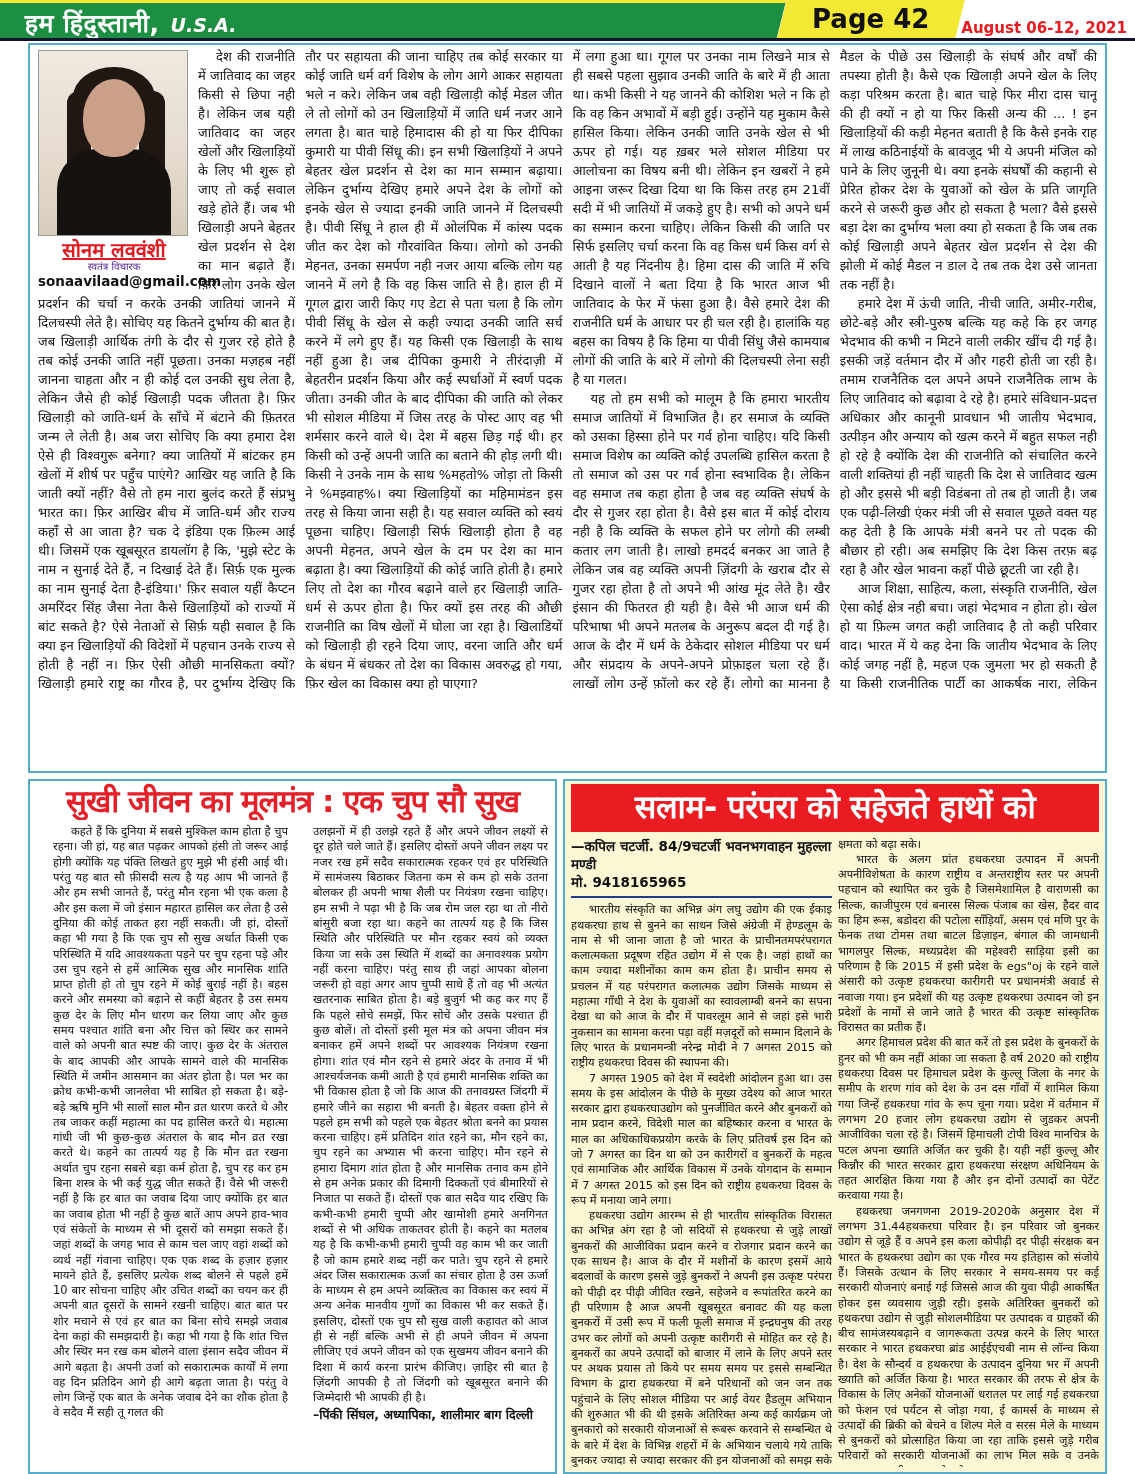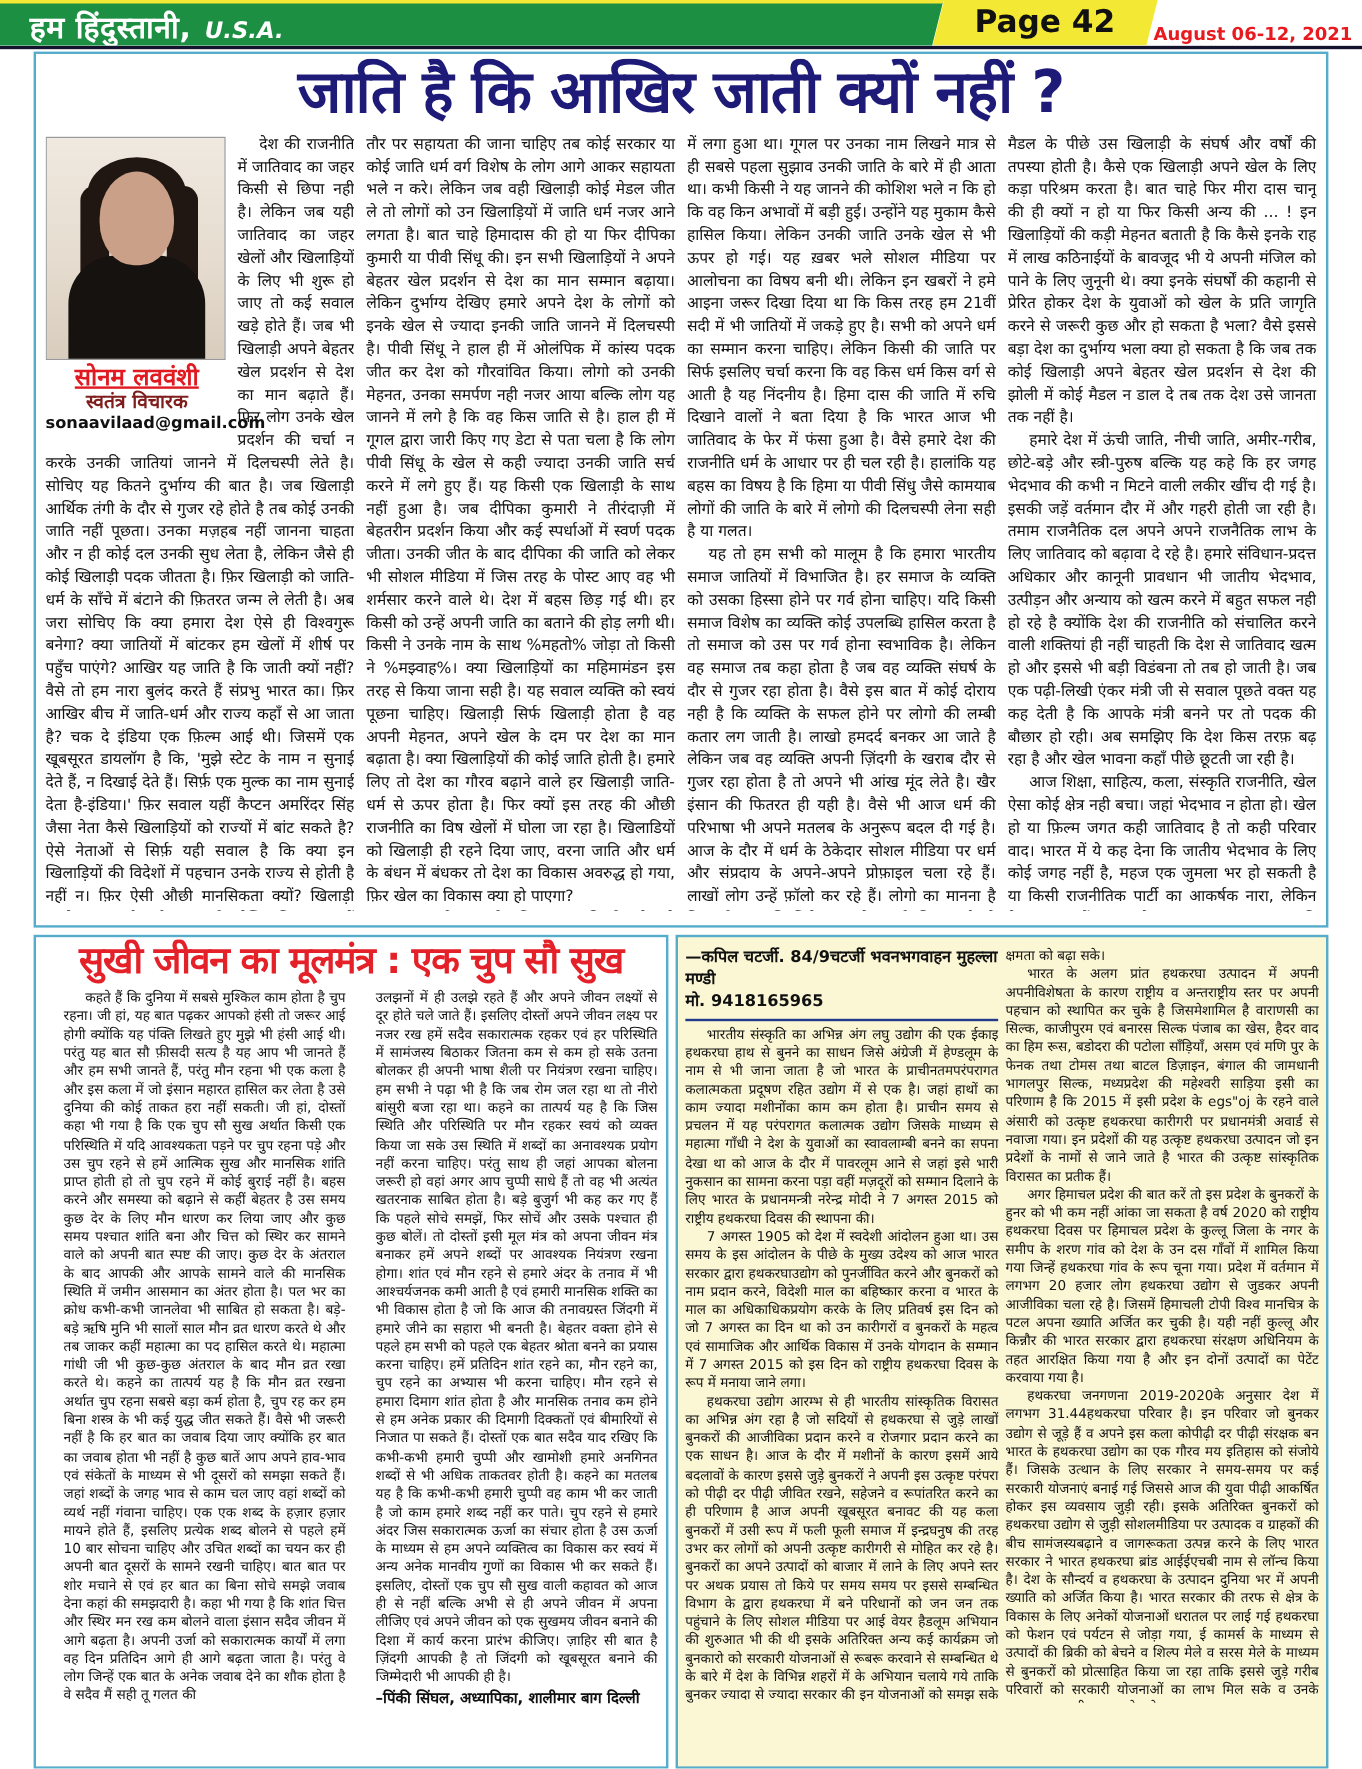--- a/index.html
+++ b/index.html
@@ -45,21 +45,21 @@
   .photo{
     width:150px;height:186px;border:1px solid #999;box-sizing:border-box;position:relative;
     background:linear-gradient(180deg,#efe9e0 0%,#e6dccf 55%,#d8cdbd 100%);overflow:hidden;
   }
   .photo .head{position:absolute;left:44px;top:28px;width:62px;height:78px;border-radius:50% 50% 46% 46%;background:#caa089;}
   .photo .hair{position:absolute;left:34px;top:16px;width:82px;height:60px;border-radius:50%;background:#201612;}
   .photo .hairL{position:absolute;left:28px;top:40px;width:24px;height:120px;border-radius:12px;background:#201612;}
   .photo .hairR{position:absolute;left:100px;top:40px;width:26px;height:130px;border-radius:12px;background:#201612;}
   .photo .body{position:absolute;left:18px;top:98px;width:114px;height:90px;border-radius:40px 40px 0 0;background:#16120f;}
   .author-name{color:#e01a20;font-weight:800;font-size:20px;line-height:1.1;margin-top:3px;text-decoration:underline;}
-  .author-role{color:#7f1d1d;font-weight:bold;font-size:16px;line-height:1.2;}
+  .author-role{color:#4c1d95;font-weight:normal;font-size:10px;line-height:1.2;}
   .author-email{color:#111;font-weight:bold;font-size:13.5px;line-height:1.2;}
   
   .bottom{display:flex;gap:6px;margin:6px 28px 0 28px;height:695px;}
   .silence{
     width:529px;box-sizing:border-box;border:2px solid #55accb;background:#fff;
     padding:2px 7px 4px 7px;overflow:hidden;
   }
   .silence h2{
     color:#e42028;font-weight:800;font-size:31px;margin:0 0 4px 0;line-height:1.2;
     text-align:center;white-space:nowrap;overflow:hidden;letter-spacing:-1px;
@@ -96,21 +96,20 @@
       <div class="inner">Page 42</div>
     </div>
     <div class="hdr-right">
       <div class="issue-date">August 06-12, 2021</div>
       <div class="website">www.humhindustaniusa.com</div>
     </div>
   </div>
   <div class="hdr-rule"></div>
 
   <section class="main-art">
-    <h1 class="headline">जाति है कि आखिर जाती क्यों नहीं ?</h1>
     <div class="cols4">
       <div class="col">
         <div class="author-box">
           <div class="photo">
             <div class="hairL"></div>
             <div class="hairR"></div>
             <div class="hair"></div>
             <div class="body"></div>
             <div class="head"></div>
           </div>
@@ -146,20 +145,21 @@
           <p>कहते हैं कि दुनिया में सबसे मुश्किल काम होता है चुप रहना। जी हां, यह बात पढ़कर आपको हंसी तो जरूर आई होगी क्योंकि यह पंक्ति लिखते हुए मुझे भी हंसी आई थी। परंतु यह बात सौ फ़ीसदी सत्य है यह आप भी जानते हैं और हम सभी जानते हैं, परंतु मौन रहना भी एक कला है और इस कला में जो इंसान महारत हासिल कर लेता है उसे दुनिया की कोई ताकत हरा नहीं सकती। जी हां, दोस्तों कहा भी गया है कि एक चुप सौ सुख अर्थात किसी एक परिस्थिति में यदि आवश्यकता पड़ने पर चुप रहना पड़े और उस चुप रहने से हमें आत्मिक सुख और मानसिक शांति प्राप्त होती हो तो चुप रहने में कोई बुराई नहीं है। बहस करने और समस्या को बढ़ाने से कहीं बेहतर है उस समय कुछ देर के लिए मौन धारण कर लिया जाए और कुछ समय पश्चात शांति बना और चित्त को स्थिर कर सामने वाले को अपनी बात स्पष्ट की जाए। कुछ देर के अंतराल के बाद आपकी और आपके सामने वाले की मानसिक स्थिति में जमीन आसमान का अंतर होता है। पल भर का क्रोध कभी-कभी जानलेवा भी साबित हो सकता है। बड़े-बड़े ऋषि मुनि भी सालों साल मौन व्रत धारण करते थे और तब जाकर कहीं महात्मा का पद हासिल करते थे। महात्मा गांधी जी भी कुछ-कुछ अंतराल के बाद मौन व्रत रखा करते थे। कहने का तात्पर्य यह है कि मौन व्रत रखना अर्थात चुप रहना सबसे बड़ा कर्म होता है, चुप रह कर हम बिना शस्त्र के भी कई युद्ध जीत सकते हैं। वैसे भी जरूरी नहीं है कि हर बात का जवाब दिया जाए क्योंकि हर बात का जवाब होता भी नहीं है कुछ बातें आप अपने हाव-भाव एवं संकेतों के माध्यम से भी दूसरों को समझा सकते हैं। जहां शब्दों के जगह भाव से काम चल जाए वहां शब्दों को व्यर्थ नहीं गंवाना चाहिए। एक एक शब्द के हज़ार हज़ार मायने होते हैं, इसलिए प्रत्येक शब्द बोलने से पहले हमें 10 बार सोचना चाहिए और उचित शब्दों का चयन कर ही अपनी बात दूसरों के सामने रखनी चाहिए। बात बात पर शोर मचाने से एवं हर बात का बिना सोचे समझे जवाब देना कहां की समझदारी है। कहा भी गया है कि शांत चित्त और स्थिर मन रख कम बोलने वाला इंसान सदैव जीवन में आगे बढ़ता है। अपनी उर्जा को सकारात्मक कार्यों में लगा वह दिन प्रतिदिन आगे ही आगे बढ़ता जाता है। परंतु वे लोग जिन्हें एक बात के अनेक जवाब देने का शौक होता है वे सदैव मैं सही तू गलत की</p>
         </div>
         <div class="col">
           <p class="np">उलझनों में ही उलझे रहते हैं और अपने जीवन लक्ष्यों से दूर होते चले जाते हैं। इसलिए दोस्तों अपने जीवन लक्ष्य पर नजर रख हमें सदैव सकारात्मक रहकर एवं हर परिस्थिति में सामंजस्य बिठाकर जितना कम से कम हो सके उतना बोलकर ही अपनी भाषा शैली पर नियंत्रण रखना चाहिए। हम सभी ने पढ़ा भी है कि जब रोम जल रहा था तो नीरो बांसुरी बजा रहा था। कहने का तात्पर्य यह है कि जिस स्थिति और परिस्थिति पर मौन रहकर स्वयं को व्यक्त किया जा सके उस स्थिति में शब्दों का अनावश्यक प्रयोग नहीं करना चाहिए। परंतु साथ ही जहां आपका बोलना जरूरी हो वहां अगर आप चुप्पी साधे हैं तो वह भी अत्यंत खतरनाक साबित होता है। बड़े बुजुर्ग भी कह कर गए हैं कि पहले सोचे समझें, फिर सोचें और उसके पश्चात ही कुछ बोलें। तो दोस्तों इसी मूल मंत्र को अपना जीवन मंत्र बनाकर हमें अपने शब्दों पर आवश्यक नियंत्रण रखना होगा। शांत एवं मौन रहने से हमारे अंदर के तनाव में भी आश्चर्यजनक कमी आती है एवं हमारी मानसिक शक्ति का भी विकास होता है जो कि आज की तनावग्रस्त जिंदगी में हमारे जीने का सहारा भी बनती है। बेहतर वक्ता होने से पहले हम सभी को पहले एक बेहतर श्रोता बनने का प्रयास करना चाहिए। हमें प्रतिदिन शांत रहने का, मौन रहने का, चुप रहने का अभ्यास भी करना चाहिए। मौन रहने से हमारा दिमाग शांत होता है और मानसिक तनाव कम होने से हम अनेक प्रकार की दिमागी दिक्कतों एवं बीमारियों से निजात पा सकते हैं। दोस्तों एक बात सदैव याद रखिए कि कभी-कभी हमारी चुप्पी और खामोशी हमारे अनगिनत शब्दों से भी अधिक ताकतवर होती है। कहने का मतलब यह है कि कभी-कभी हमारी चुप्पी वह काम भी कर जाती है जो काम हमारे शब्द नहीं कर पाते। चुप रहने से हमारे अंदर जिस सकारात्मक ऊर्जा का संचार होता है उस ऊर्जा के माध्यम से हम अपने व्यक्तित्व का विकास कर स्वयं में अन्य अनेक मानवीय गुणों का विकास भी कर सकते हैं। इसलिए, दोस्तों एक चुप सौ सुख वाली कहावत को आज ही से नहीं बल्कि अभी से ही अपने जीवन में अपना लीजिए एवं अपने जीवन को एक सुखमय जीवन बनाने की दिशा में कार्य करना प्रारंभ कीजिए। ज़ाहिर सी बात है ज़िंदगी आपकी है तो जिंदगी को खूबसूरत बनाने की जिम्मेदारी भी आपकी ही है।</p>
           <div class="signature">–पिंकी सिंघल, अध्यापिका, शालीमार बाग दिल्ली</div>
         </div>
       </div>
     </section>
 
     <section class="handloom">
+      <div class="banner">सलाम- परंपरा को सहेजते हाथों को</div>
       <div class="cols2h">
         <div class="col">
           <div class="byline">
             <div>—कपिल चटर्जी. 84/9चटर्जी भवनभगवाहन मुहल्ला मण्डी</div>
             <div>मो. 9418165965</div>
           </div>
           <hr class="byline-rule">
           <p>भारतीय संस्कृति का अभिन्न अंग लघु उद्योग की एक ईकाइ हथकरघा हाथ से बुनने का साधन जिसे अंग्रेजी में हेण्डलूम के नाम से भी जाना जाता है जो भारत के प्राचीनतमपरंपरागत कलात्मकता प्रदूषण रहित उद्योग में से एक है। जहां हाथों का काम ज्यादा मशीनोंका काम कम होता है। प्राचीन समय से प्रचलन में यह परंपरागत कलात्मक उद्योग जिसके माध्यम से महात्मा गाँधी ने देश के युवाओं का स्वावलाम्बी बनने का सपना देखा था को आज के दौर में पावरलूम आने से जहां इसे भारी नुकसान का सामना करना पड़ा वहीं मज़दूरों को सम्मान दिलाने के लिए भारत के प्रधानमन्त्री नरेन्द्र मोदी ने 7 अगस्त 2015 को राष्ट्रीय हथकरघा दिवस की स्थापना की।</p>
           <p>7 अगस्त 1905 को देश में स्वदेशी आंदोलन हुआ था। उस समय के इस आंदोलन के पीछे के मुख्य उदेश्य को आज भारत सरकार द्वारा हथकरघाउद्योग को पुनर्जीवित करने और बुनकरों को नाम प्रदान करने, विदेशी माल का बहिष्कार करना व भारत के माल का अधिकाधिकप्रयोग करके के लिए प्रतिवर्ष इस दिन को जो 7 अगस्त का दिन था को उन कारीगरों व बुनकरों के महत्व एवं सामाजिक और आर्थिक विकास में उनके योगदान के सम्मान में 7 अगस्त 2015 को इस दिन को राष्ट्रीय हथकरघा दिवस के रूप में मनाया जाने लगा।</p>
           <p>हथकरघा उद्योग आरम्भ से ही भारतीय सांस्कृतिक विरासत का अभिन्न अंग रहा है जो सदियों से हथकरघा से जुड़े लाखों बुनकरों की आजीविका प्रदान करने व रोजगार प्रदान करने का एक साधन है। आज के दौर में मशीनों के कारण इसमें आये बदलावों के कारण इससे जुड़े बुनकरों ने अपनी इस उत्कृष्ट परंपरा को पीढ़ी दर पीढ़ी जीवित रखने, सहेजने व रूपांतरित करने का ही परिणाम है आज अपनी खूबसूरत बनावट की यह कला बुनकरों में उसी रूप में फली फूली समाज में इन्द्रघनुष की तरह उभर कर लोगों को अपनी उत्कृष्ट कारीगरी से मोहित कर रहे है। बुनकरों का अपने उत्पादों को बाजार में लाने के लिए अपने स्तर पर अथक प्रयास तो किये पर समय समय पर इससे सम्बन्धित विभाग के द्वारा हथकरघा में बने परिधानों को जन जन तक पहुंचाने के लिए सोशल मीडिया पर आई वेयर हैडलूम अभियान की शुरुआत भी की थी इसके अतिरिक्त अन्य कई कार्यक्रम जो बुनकारो को सरकारी योजनाओं से रूबरू करवाने से सम्बन्धित थे के बारे में देश के विभिन्न शहरों में के अभियान चलाये गये ताकि बुनकर ज्यादा से ज्यादा सरकार की इन योजनाओं को समझ सके व इनका लाभ उठा सके व अपनी उत्पादन की कार्य</p>

